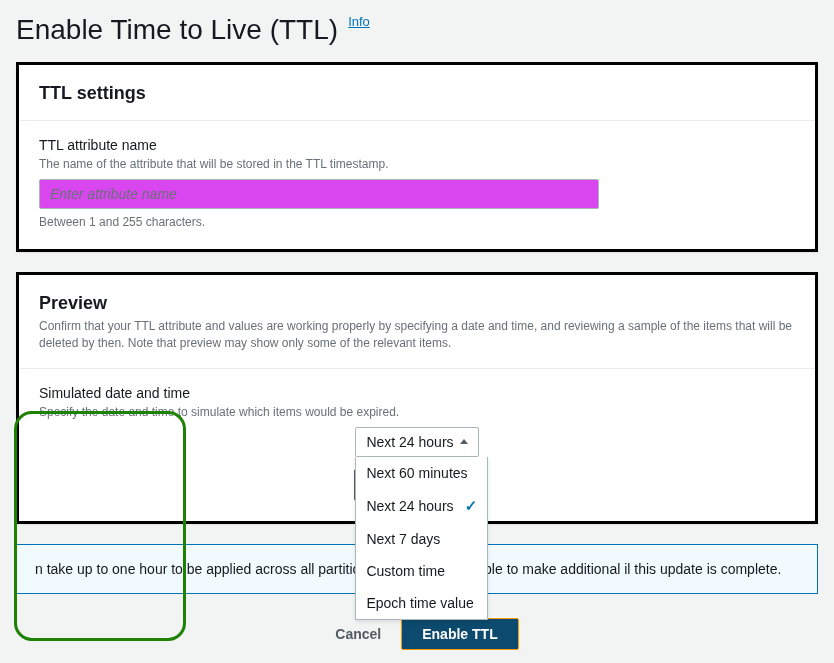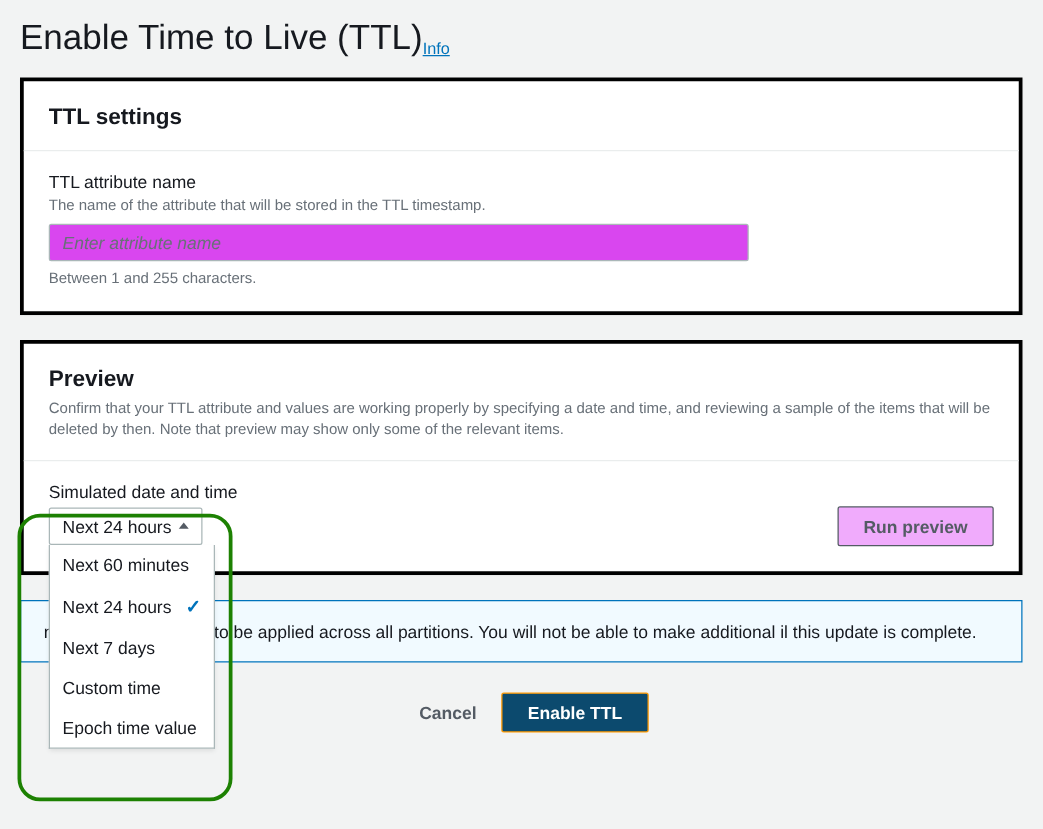--- a/index.html
+++ b/index.html
@@ -9,21 +9,22 @@
     color: #16191f;
     font-size: 14px;
     width: 834px;
     height: 663px;
     overflow: hidden;
     position: relative;
     padding: 0 16px;
   }
   .page-header {
     display: flex;
-    align-items: flex-end;
+    align-items: flex-start;
+    gap: 10px;
     padding: 14px 0 16px 0;
   }
   .page-header h1 {
     font-size: 28px;
     font-weight: 400;
     color: #16191f;
   }
   .info-link {
     color: #0073bb;
     font-size: 13px;
@@ -78,20 +79,21 @@
   .constraint {
     font-size: 12px;
     color: #687078;
     margin-top: 6px;
   }
   .preview-row {
     display: flex;
     align-items: center;
     justify-content: space-between;
     gap: 12px;
+    flex-direction: column;
   }
   .dropdown-wrap {
     position: relative;
     display: inline-block;
   }
   .dropdown-btn {
     display: inline-flex;
     align-items: center;
     gap: 6px;
     padding: 6px 10px;
@@ -206,20 +208,21 @@
   </div>
 </div>
 
 <div class="panel">
   <div class="panel-header">
     <h2>Preview</h2>
     <div class="desc">Confirm that your TTL attribute and values are working properly by specifying a date and time, and reviewing a sample of the items that will be deleted by then. Note that preview may show only some of the relevant items.</div>
   </div>
   <div class="panel-body">
     <div class="field-label">Simulated date and time</div>
+    <div class="field-desc">Specify the date and time to simulate which items would be expired.</div>
     <div class="preview-row">
       <div style="display:flex;align-items:center;">
         <div class="dropdown-wrap">
           <button class="dropdown-btn">
             <span>Next 24 hours</span>
             <span class="caret-up"></span>
           </button>
           <div class="dropdown-menu" id="dd-menu">
               <div class="dropdown-item">
                 <span>Next 60 minutes</span>

